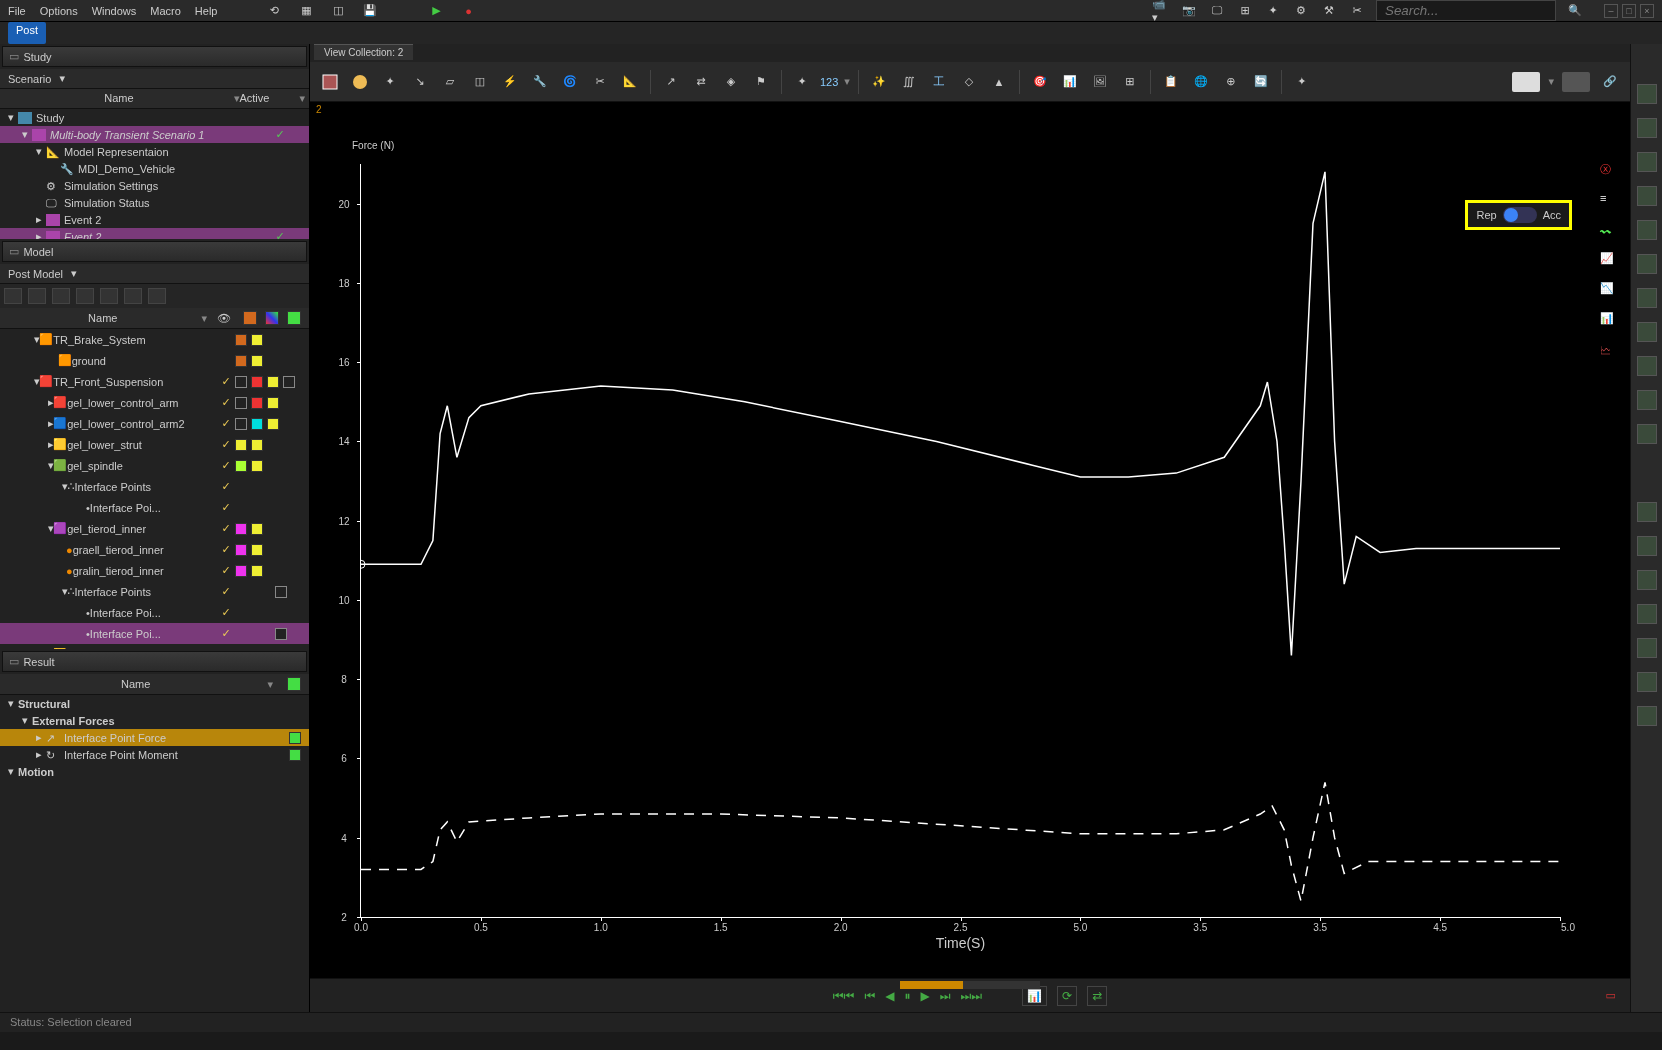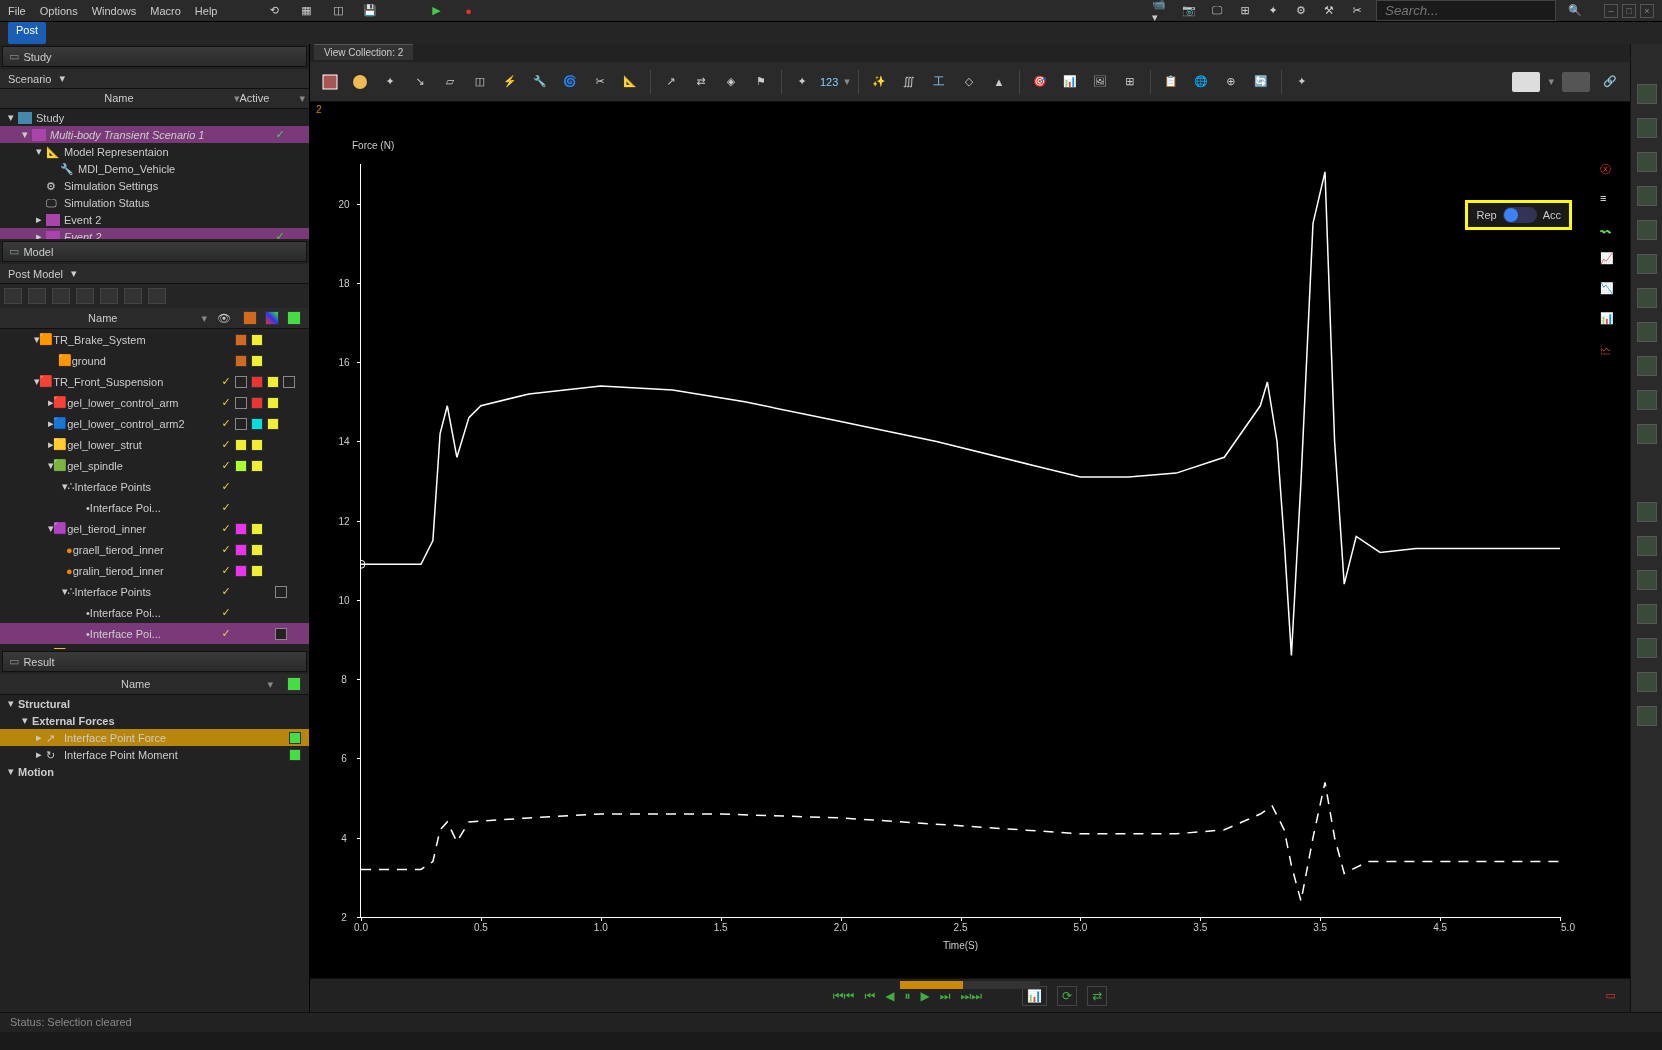--- a/index.html
+++ b/index.html
@@ -80,21 +80,21 @@
 .chartwrap { flex: 1; background: #000; padding: 6px; position: relative; }
 .chart-label-tab { position: absolute; left: 6px; top: 2px; color: #c80; font-size: 10px; }
 .chart-title-bar { color: #eee; font-weight: bold; padding: 4px 8px; font-size: 11px; }
 .chart-main-title { text-align: center; color: #fff; font-weight: bold; padding: 6px 0 2px 0; }
 .chart-ylabel { position: absolute; left: 42px; top: 38px; color: #ccc; font-size: 10px; }
 .plot { position: absolute; left: 50px; top: 62px; right: 70px; bottom: 60px; border-left: 1px solid #fff; border-bottom: 1px solid #fff; }
 .ytick { position: absolute; left: -28px; transform: translateY(-50%); color: #ccc; font-size: 10px; text-align: center; width: 22px; }
 .ytick-line { position: absolute; left: -4px; width: 4px; height: 1px; background: #fff; }
 .xtick { position: absolute; bottom: -16px; transform: translateX(-50%); color: #ccc; font-size: 10px; }
 .xtick-line { position: absolute; bottom: -4px; width: 1px; height: 4px; background: #fff; }
-.xlabel { position: absolute; bottom: -34px; left: 50%; transform: translateX(-50%); color: #ccc; font-size: 10px; }
+.xlabel { position: absolute; bottom: -34px; left: 50%; transform: translateX(-50%); color: #ccc; font-size: 14px; }
 svg.lines { position: absolute; inset: 0; width: 100%; height: 100%; }
 .chart-side-icons { position: absolute; right: 10px; top: 60px; display: flex; flex-direction: column; gap: 12px; }
 .chart-side-icons div { width: 20px; height: 18px; }
 
 
 .playbar { height: 34px; background: #222; border-top: 1px solid #111; display: flex; align-items: center; justify-content: center; gap: 10px; position: relative; }
 .playbar .pbtn { color: #4a4; font-size: 12px; cursor: pointer; }
 .playbar .progress { width: 140px; height: 8px; background: #333; position: relative; }
 .playbar .progress .fill { position: absolute; left: 0; top: 0; height: 100%; width: 45%; background: #c80; }
 

